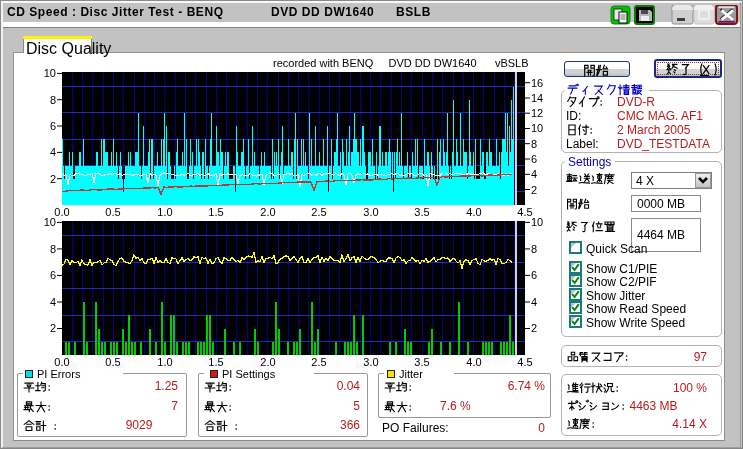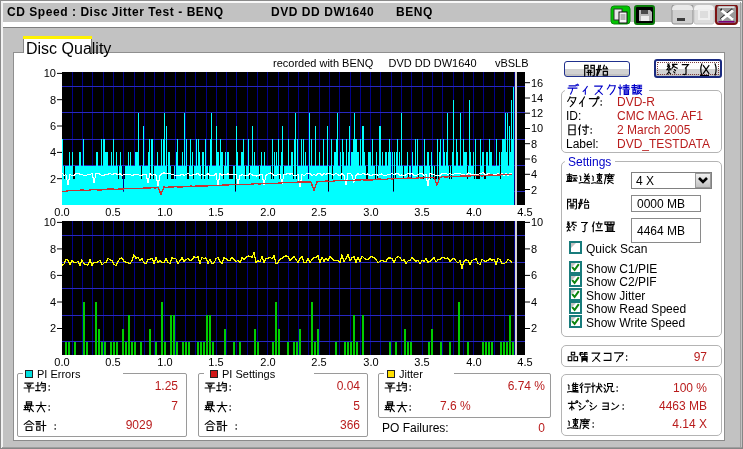--- a/index.html
+++ b/index.html
@@ -21,21 +21,21 @@
 <div class="abs" style="left:0;top:0;width:743px;height:1px;background:#8a8a8a"></div>
 <div class="abs" style="left:0;top:1px;width:743px;height:2px;background:#f8f8f8"></div>
 <div class="abs" style="left:0;top:0;width:1px;height:449px;background:#8a8a8a"></div>
 <div class="abs" style="left:1px;top:1px;width:2px;height:447px;background:#f2f2f2"></div>
 <div class="abs" style="left:0;top:448px;width:743px;height:1px;background:#868686"></div>
 <div class="abs" style="left:2px;top:447px;width:741px;height:1px;background:#9e9e9e"></div>
 <div class="abs" style="left:742px;top:0;width:1px;height:449px;background:#868686"></div>
 <div class="abs" style="left:740px;top:2px;width:1px;height:446px;background:#9e9e9e"></div>
 <div class="abs" style="left:7px;top:5px;font-size:12px;font-weight:bold;letter-spacing:0.55px;color:#000;white-space:pre">CD Speed : Disc Jitter Test - BENQ</div>
 <div class="abs" style="left:271px;top:5px;font-size:12px;font-weight:bold;letter-spacing:0.55px;color:#000">DVD DD DW1640</div>
-<div class="abs" style="left:396px;top:5px;font-size:12px;font-weight:bold;letter-spacing:0.55px;color:#000">BENQ</div>
+<div class="abs" style="left:396px;top:5px;font-size:12px;font-weight:bold;letter-spacing:0.55px;color:#000">BSLB</div>
 <div class="abs" style="left:3px;top:22px;width:737px;height:5px;background:#fff"></div>
 <div class="abs" style="left:3px;top:27px;width:737px;height:1px;background:#7e7e7e"></div>
 <svg class="abs" style="left:610px;top:5px" width="130" height="20" viewBox="0 0 130 20">
 <rect x="1" y="1" width="19" height="18" rx="3" fill="#00c400"></rect>
 <rect x="1" y="1" width="19" height="18" rx="3" fill="none" stroke="#0a8a0a" stroke-width="1"></rect>
 <rect x="4" y="4" width="8" height="11" fill="#e8e8e8" stroke="#333" stroke-width="1"></rect>
 <rect x="9" y="7" width="8" height="11" fill="#f4f4f4" stroke="#111" stroke-width="1"></rect>
 <path d="M10.5 10h5M10.5 12h5M10.5 14h5" stroke="#555" stroke-width="0.8"></path>
 <rect x="25" y="1" width="19" height="18" rx="2" fill="#000" stroke="#0a7a0a" stroke-width="2"></rect>
 <path d="M29 5h11l2 2v9H29z" fill="#b8b8b8"></path>
@@ -283,21 +283,21 @@
   </svg>
 <div class="inp" style="left:631px;top:195px;width:70px;height:17px">0000 MB</div>
 <svg class="jp" style="left:566px;top:220px" width="54" height="14" viewBox="0 0 54 14">
     <g transform="translate(0,1)" stroke="#000" stroke-width="9.2" fill="none" stroke-linecap="square">
       <path transform="translate(0.0,0) scale(0.1200)" d="M24 8L12 26M14 8L28 24M26 28L12 46M16 28L32 44M6 52H38M22 52V70M22 70L10 84M22 70L34 82M50 10H84M64 10Q58 28 46 42M52 20Q66 32 86 40M64 50L72 58M60 68L68 76"></path>
       <path transform="translate(12.5,0) scale(0.1200)" d="M26 12H72L50 40M54 40V76Q54 92 36 88"></path>
       <path transform="translate(25.0,0) scale(0.1200)" d="M26 8L12 44M19 30V90M64 8V20M44 24H92M54 36L60 58M82 34L74 58M42 80H94"></path>
       <path transform="translate(37.5,0) scale(0.1200)" d="M12 8H88V28H12ZM36 8V28M62 8V28M54 28V40M28 40H84M32 40V84M78 40V84M36 52H74M36 64H74M36 76H74M18 88H92"></path>
     </g>
   </svg>
-<div class="inp" style="left:631px;top:218px;width:70px;height:25px">4464 MB</div>
+<div class="inp" style="left:631px;top:218px;width:70px;height:34px">4464 MB</div>
 <div class="cb" style="left:569px;top:241px">
     <div class="tri"></div>
   </div>
 <div class="abs" style="left:586px;top:241.5px;font-size:12px">Quick Scan</div>
 <div class="cb" style="left:569px;top:261px">
     <div class="tri"></div>
     <svg width="9" height="9" viewBox="0 0 9 9" style="position:absolute;left:0;top:0">
       <path d="M1.2 4.2L3.6 7L7.8 1.2" stroke="#0c840c" stroke-width="2" fill="none"></path>
     </svg>
   </div>
@@ -356,20 +356,20 @@
 <svg class="jp" style="left:567px;top:399px" width="68" height="14" viewBox="0 0 68 14">
     <g transform="translate(0,1)" stroke="#000" stroke-width="9.2" fill="none" stroke-linecap="square">
       <path transform="translate(0.0,0) scale(0.1200)" d="M12 28H68M40 10V82M40 50L22 72M40 50L58 72M82 6A8 8 0 1 0 82 22A8 8 0 1 0 82 6"></path>
       <path transform="translate(10.8,0) scale(0.1200)" d="M14 24L26 34M10 48L22 58M14 82Q44 76 62 48M70 8L78 16M82 2L90 10"></path>
       <path transform="translate(21.6,0) scale(0.1200)" d="M16 22L28 32M12 46L24 56M16 82Q46 76 66 48"></path>
       <path transform="translate(32.4,0) scale(0.1200)" d="M30 26H74V78H28M30 52H72"></path>
       <path transform="translate(43.2,0) scale(0.1200)" d="M18 26L32 38M14 80Q48 74 70 44"></path>
       <path transform="translate(54.0,0) scale(0.1200)" d="M18 40V44M18 72V76"></path>
     </g>
   </svg>
-<div class="abs blue" style="left:600px;top:399px;width:107px;text-align:right;font-size:12px">4463 MB</div>
+<div class="abs blue" style="left:600px;top:399px;width:107px;text-align:center;font-size:12px">4463 MB</div>
 <svg class="jp" style="left:567px;top:417px" width="40" height="14" viewBox="0 0 40 14">
     <g transform="translate(0,1)" stroke="#000" stroke-width="9.2" fill="none" stroke-linecap="square">
       <path transform="translate(0.0,0) scale(0.1200)" d="M50 12H92M70 4V68M56 24H86V44H56ZM70 48L52 72M70 48L88 72M12 26L20 34M18 42V62M6 86Q22 78 40 82L92 86"></path>
       <path transform="translate(12.0,0) scale(0.1200)" d="M50 6V16M12 16H88M22 16L8 88M30 30H80M42 24V46M66 24V46M32 46H76M34 60H78M54 60L34 88M42 66L80 88"></path>
       <path transform="translate(24.0,0) scale(0.1200)" d="M18 40V44M18 72V76"></path>
     </g>
   </svg>
 <div class="abs blue" style="left:600px;top:417px;width:107px;text-align:right;font-size:12px">4.14 X</div>
 </body></html>

